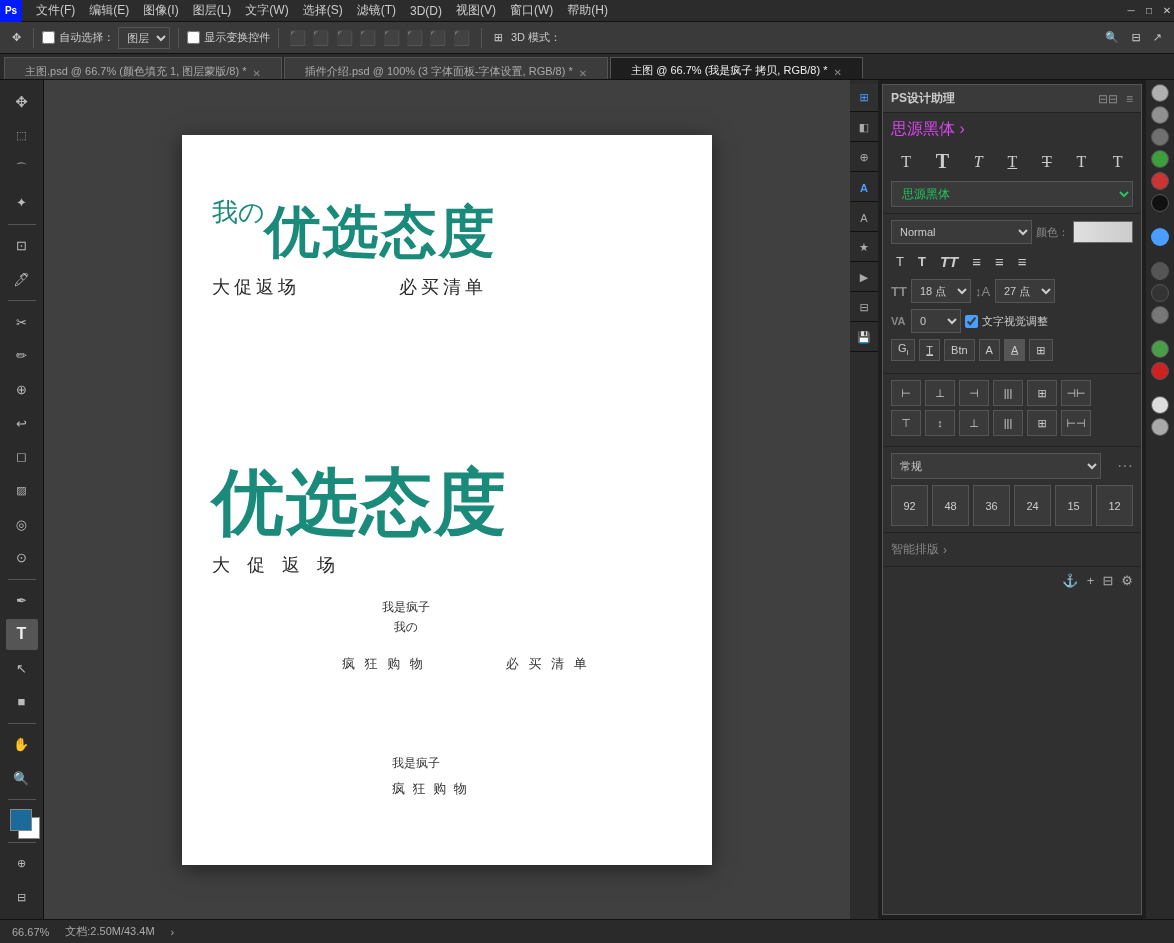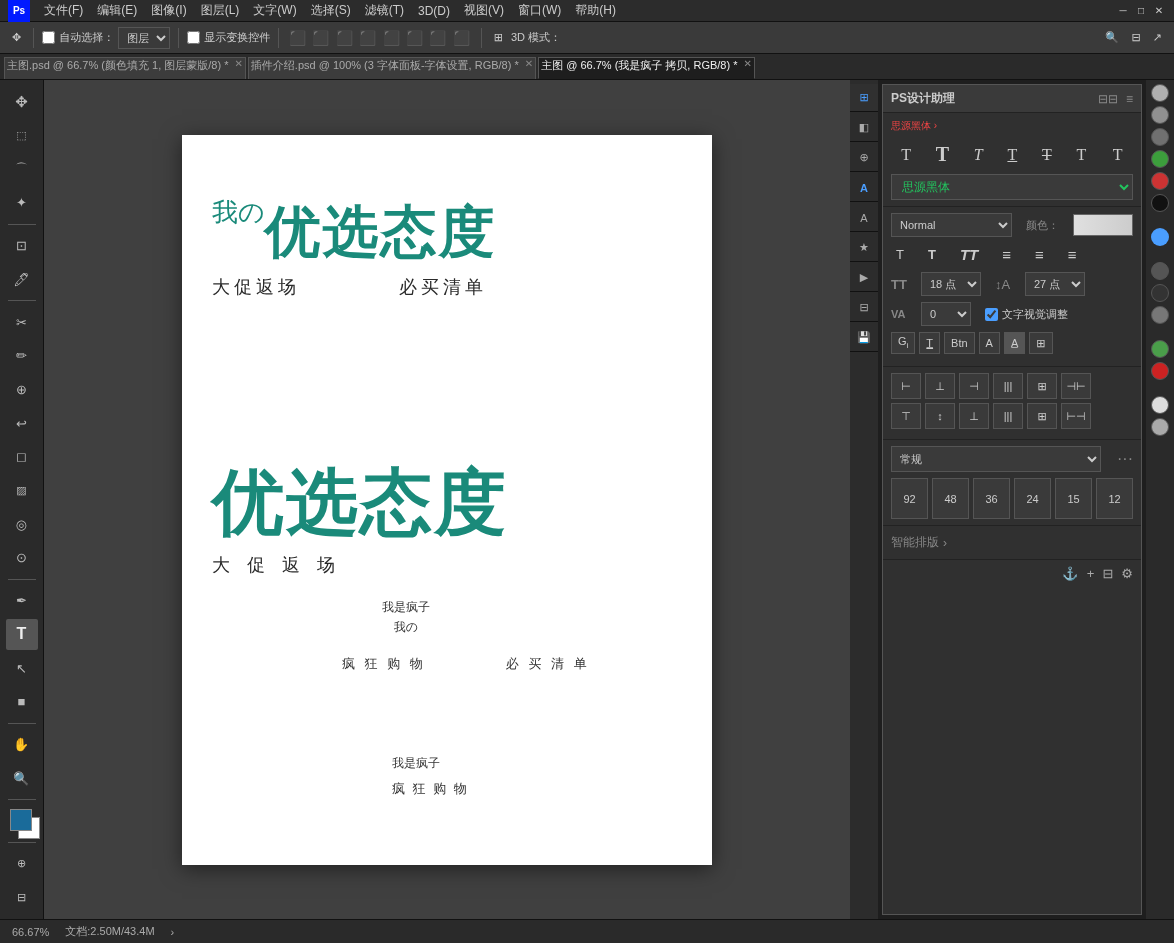--- a/index.html
+++ b/index.html
@@ -4,21 +4,21 @@
   <style>
     * { margin: 0; padding: 0; box-sizing: border-box; }
     body { width: 1174px; height: 943px; background: #1e1e1e; font-family: 'Arial', sans-serif; overflow: hidden; position: relative; }
 
     
     .menu-bar {
       height: 22px;
       background: #2c2c2c;
       display: flex;
       align-items: center;
-      padding: 0 8px;
+      padding: 0 0;
       gap: 2px;
       border-bottom: 1px solid #111;
     }
     .menu-bar-logo {
       width: 22px; height: 22px;
       background: #001aff;
       color: white;
       font-size: 10px;
       font-weight: bold;
       display: flex; align-items: center; justify-content: center;
@@ -68,23 +68,23 @@
       display: flex;
       align-items: flex-end;
       border-bottom: 1px solid #111;
       padding-left: 4px;
     }
     .tab {
       height: 22px;
       background: #3c3c3c;
       color: #aaa;
       font-size: 11px;
-      padding: 0 2px;
-      display: flex;
-      align-items: flex-start;
+      padding: 0 20px;
+      display: flex;
+      align-items: flex-end;
       gap: 6px;
       border: 1px solid #555;
       border-bottom: none;
       cursor: pointer;
       margin-right: 2px;
     }
     .tab.active {
       background: #1e1e1e;
       color: #eee;
       border-bottom: 1px solid #1e1e1e;
@@ -184,22 +184,22 @@
 
     
     .font-section {
       padding: 6px 8px;
       border-bottom: 1px solid #222;
     }
     .font-breadcrumb {
       display: flex;
       align-items: center;
       gap: 4px;
-      color: #ef4444;
-      font-size: 10px;
+      color: #d946ef;
+      font-size: 16px;
       margin-bottom: 8px;
       text-align: right;
     }
     .font-styles-row {
       display: flex;
       gap: 4px;
       justify-content: space-around;
     }
     .font-style-btn {
       color: #ccc;
@@ -229,21 +229,21 @@
     }
 
     
     .text-attrs {
       padding: 6px 8px;
       border-bottom: 1px solid #222;
     }
     .attr-row {
       display: flex;
       align-items: center;
-      gap: 14px;
+      gap: 4px;
       margin-bottom: 6px;
     }
     .attr-label { color: #888; font-size: 11px; min-width: 16px; }
     .attr-select {
       background: #3a3a3a;
       border: 1px solid #555;
       color: #ccc;
       font-size: 11px;
       padding: 2px 4px;
       height: 24px;

